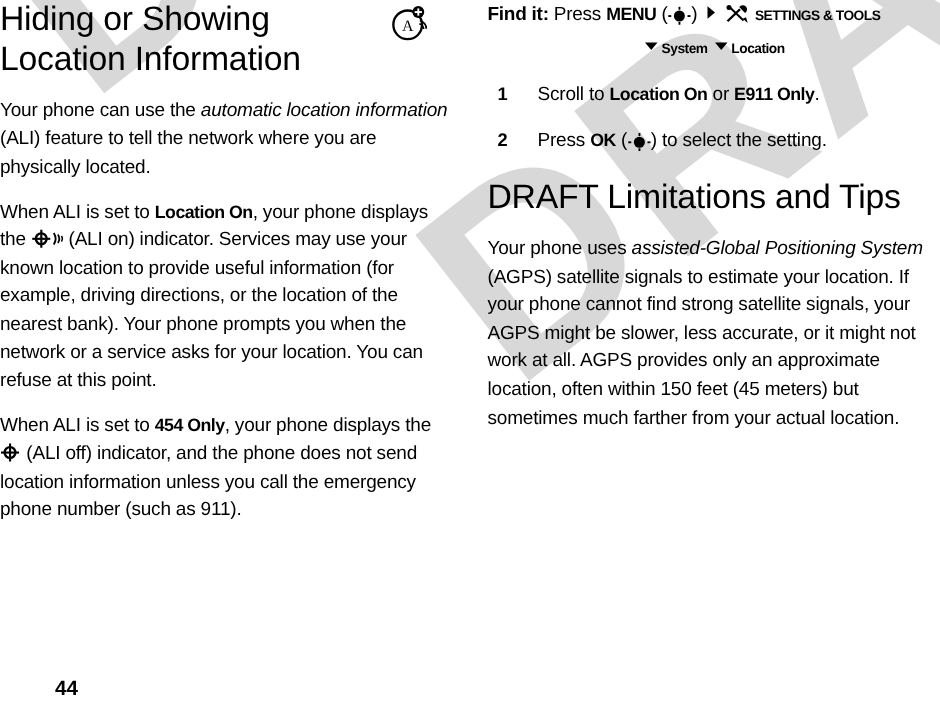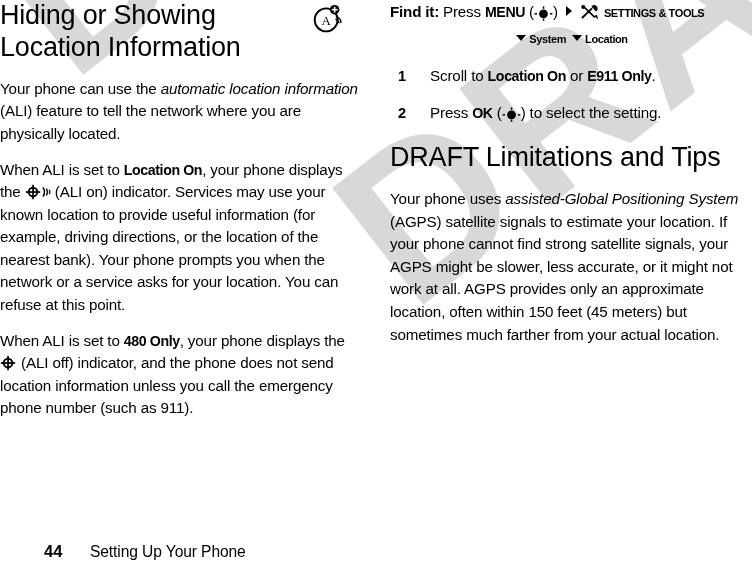--- a/index.html
+++ b/index.html
@@ -228,21 +228,21 @@
           <circle cx="8" cy="8" r="4.3" fill="none" stroke="#000" stroke-width="1.9"></circle>
           <rect x="7.2" y="0.8" width="1.7" height="14.4" fill="#000"></rect>
           <rect x="0.8" y="7.2" width="14.4" height="1.7" fill="#000"></rect>
           <path d="M18 3.4 q3 4.6 0 9.2" fill="none" stroke="#000" stroke-width="1.5"></path>
           <path d="M21.3 4.6 q2.3 3.4 0 6.8" fill="none" stroke="#000" stroke-width="1.4"></path>
           <path d="M24.1 5.8 q1.6 2.2 0 4.4" fill="none" stroke="#000" stroke-width="1.2"></path>
         </svg><span> (ALI on) indicator. Services may use your known location to provide useful information (for example, driving directions, or the location of the nearest bank). Your phone prompts you when the network or a service asks for your location. You can refuse at this point.</span>
     </p>
 
     <p class="body">
-      <span>When ALI is set to </span><span class="ui-term">480 Only</span><span>, your phone displays the </span><svg class="inline-svg" width="17" height="16" viewBox="0 0 17 16">
+      <span>When ALI is set to </span><span class="ui-term">454 Only</span><span>, your phone displays the </span><svg class="inline-svg" width="17" height="16" viewBox="0 0 17 16">
           <circle cx="8" cy="8" r="4.3" fill="none" stroke="#000" stroke-width="1.9"></circle>
           <rect x="7.2" y="0.8" width="1.7" height="14.4" fill="#000"></rect>
           <rect x="0.8" y="7.2" width="14.4" height="1.7" fill="#000"></rect>
         </svg><span> (ALI off) indicator, and the phone does not send location information unless you call the emergency phone number (such as 911).</span>
     </p>
   </div>
 
   <div class="column" id="col-right">
 
     <div class="findit">
@@ -289,16 +289,15 @@
 
     <p class="body">
       <span>Your phone uses </span><em>assisted-Global Positioning System</em><span> (AGPS) satellite signals to estimate your location. If your phone cannot find strong satellite signals, your AGPS might be slower, less accurate, or it might not work at all. AGPS provides only an approximate location, often within 150 feet (45 meters) but sometimes much farther from your actual location.</span>
     </p>
 
 
   </div>
 
   <div id="footer">
     <span class="pagenum">44</span>
-    <span class="chapname">Setting Up Your Phone</span>
   </div>
 
 </div>
 
 </body></html>

